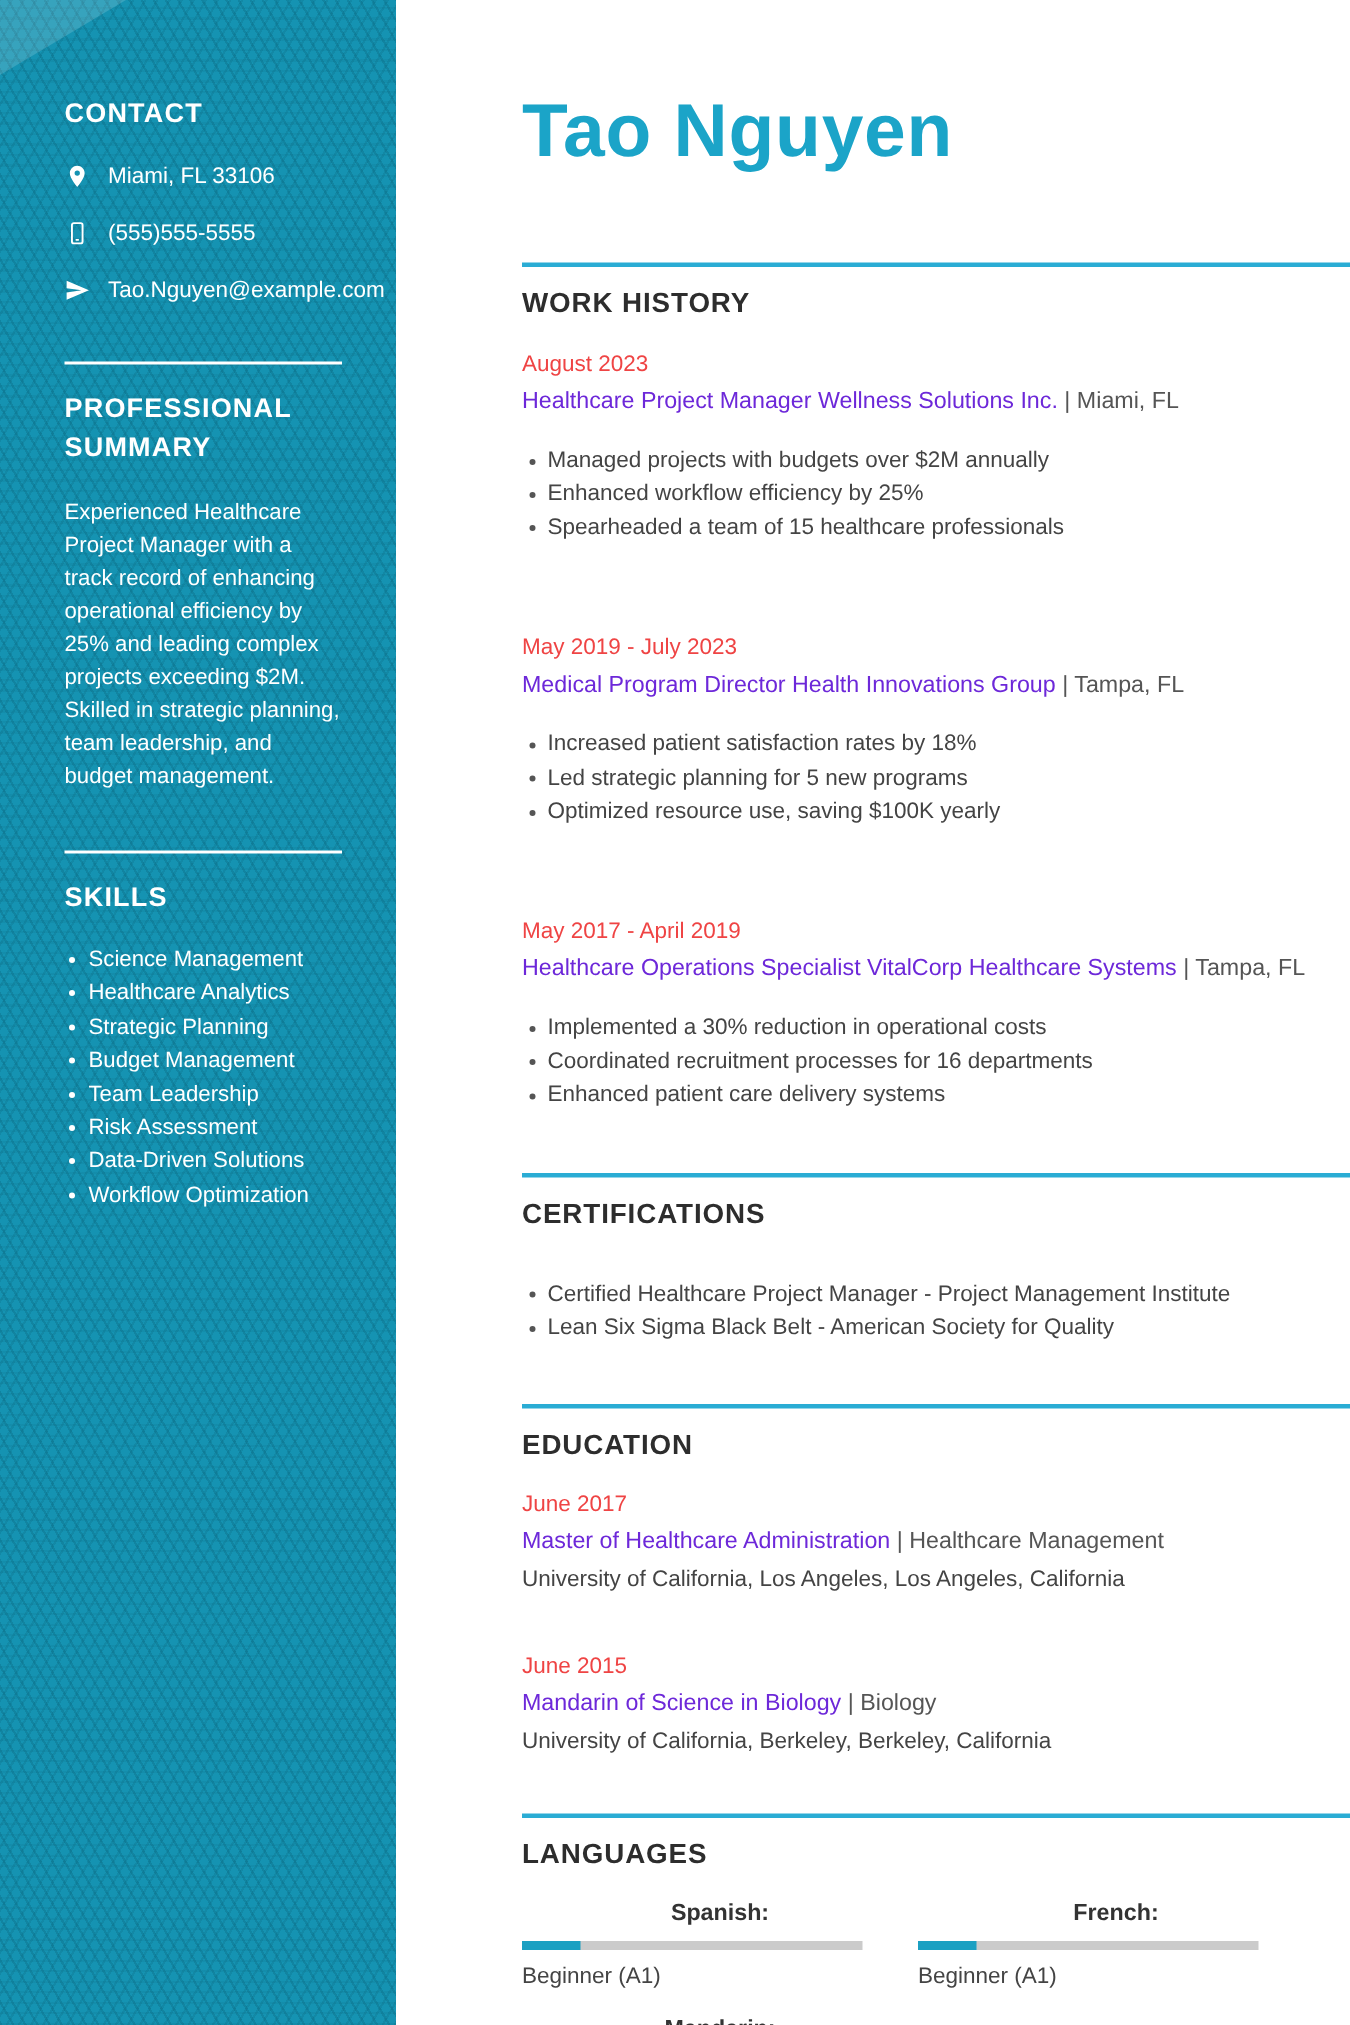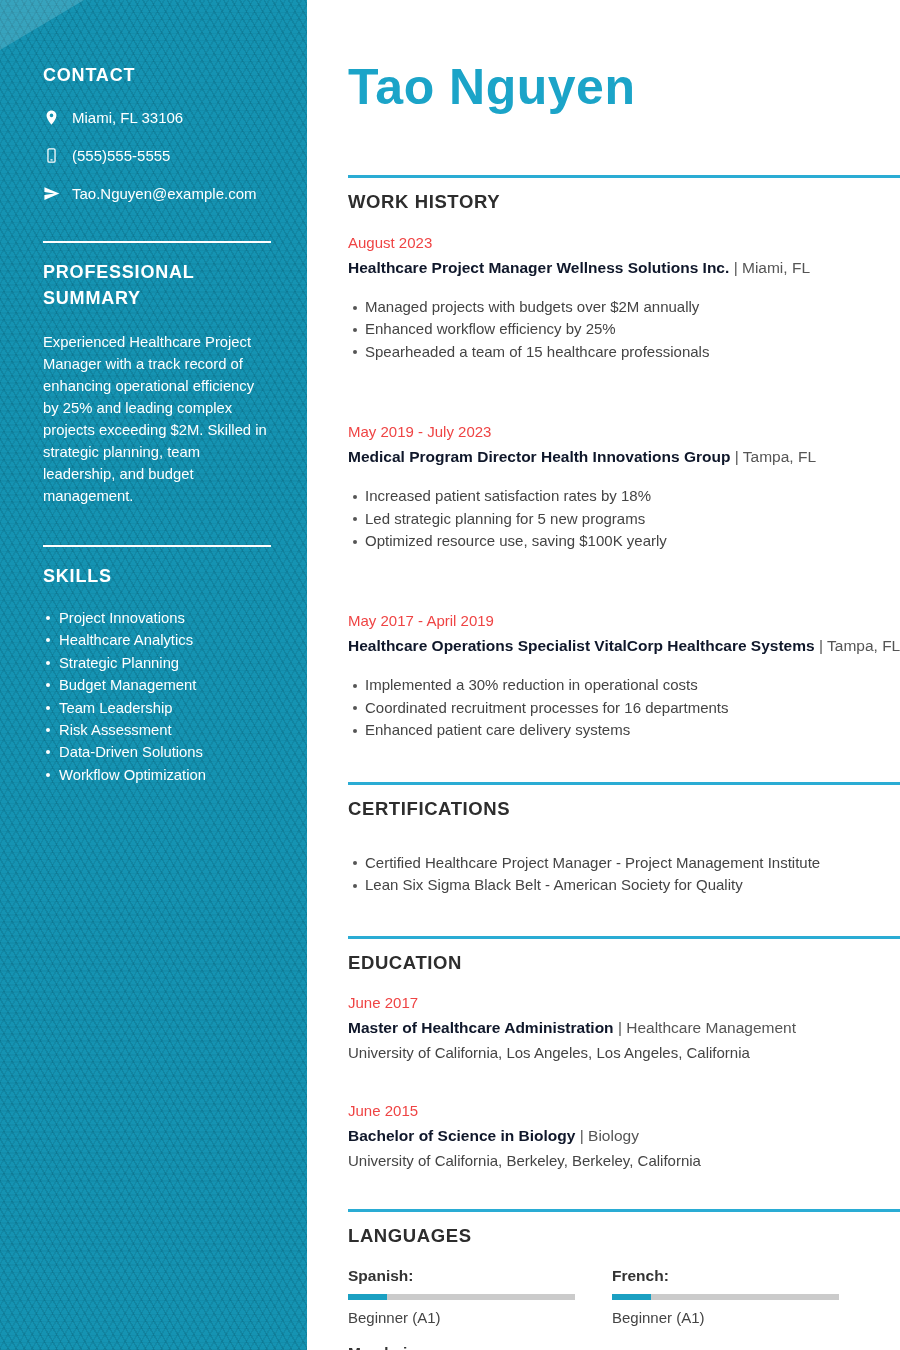--- a/index.html
+++ b/index.html
@@ -6,21 +6,21 @@
   html, body {
     width: 900px; height: 1350px;
     background: #ffffff;
     font-family: "Liberation Sans", sans-serif;
     overflow: hidden;
     position: relative;
   }
   
   .sidebar {
     position: absolute; left: 0; top: 0;
-    width: 307px; height: 1350px;
+    width: 264px; height: 1350px;
     background-color: #1593B2;
     background-image:
       repeating-linear-gradient(60deg,  rgba(8,94,116,0.28) 0 1.5px, transparent 1.5px 7px),
       repeating-linear-gradient(-60deg, rgba(8,94,116,0.20) 0 1.5px, transparent 1.5px 7px),
       repeating-linear-gradient(0deg,   rgba(8,94,116,0.12) 0 1.5px, transparent 1.5px 7px);
     color: #ffffff;
     padding: 62px 36px 0 43px;
   }
   .corner-triangle {
     position: absolute; left: 0; top: 0;
@@ -66,41 +66,41 @@
   .rule-gap    { margin-top: 40px; }
   .section-title {
     margin-top: 13px;
     font-size: 18.5px; font-weight: bold; color: #2d2d2d;
     letter-spacing: 0.6px;
   }
   .job { margin-top: 21px; }
   .job + .job { margin-top: 60px; }
   .entry-date { font-size: 15px; color: #ef4444; }
   .entry-title { font-size: 15.5px; margin-top: 6px; line-height: 22px; color: #555555; }
-  .entry-title .bold { font-weight: bold; color: #0f172a; }
+  .entry-title .bold { font-weight: normal; color: #6d28d9; }
   .bullets { list-style: none; margin-top: 17px; }
   .bullets li {
     position: relative; padding-left: 17px;
     font-size: 15px; line-height: 22.4px; color: #444444;
   }
   .bullets li::before {
     content: ""; position: absolute; left: 5px; top: 9.5px;
     width: 4px; height: 4px; border-radius: 50%; background: #555555;
   }
   .bullets.certs { margin-top: 32px; }
   .edu-entry { margin-top: 20px; }
   .edu-entry + .edu-entry { margin-top: 41px; }
   .edu-school { font-size: 15px; margin-top: 5px; color: #444444; }
   .languages-grid {
     margin-top: 20px;
     display: grid;
     grid-template-columns: 264px 264px;
     row-gap: 18px;
   }
-  .lang-name { font-size: 15.5px; font-weight: bold; color: #333333; }
+  .lang-name { font-size: 15.5px; font-weight: bold; color: #333333; text-align: center; }
   .bar-track { width: 227px; height: 6px; background: #CBCBCB; margin-top: 9px; }
   .bar-fill { height: 6px; background: #1BA0C2; width: 0; }
   .lang-level { font-size: 15px; color: #444444; margin-top: 9px; }
 </style>
 </head>
 <body>
 
 <div class="sidebar">
   <div class="corner-triangle"></div>
 
@@ -136,21 +136,21 @@
 
   <div class="side-sep"></div>
 
   <h2 class="side-title">PROFESSIONAL SUMMARY</h2>
   <p class="summary-text">Experienced Healthcare Project Manager with a track record of enhancing operational efficiency by 25% and leading complex projects exceeding $2M. Skilled in strategic planning, team leadership, and budget management.</p>
 
   <div class="side-sep"></div>
 
   <h2 class="side-title">SKILLS</h2>
   <ul class="skills-list">
-    <li>Project Innovations</li>
+    <li>Science Management</li>
     <li>Healthcare Analytics</li>
     <li>Strategic Planning</li>
     <li>Budget Management</li>
     <li>Team Leadership</li>
     <li>Risk Assessment</li>
     <li>Data-Driven Solutions</li>
     <li>Workflow Optimization</li>
   </ul>
 </div>
 
@@ -206,21 +206,21 @@
     <h3 class="section-title">EDUCATION</h3>
 
     <div class="edu-entry">
       <p class="entry-date">June 2017</p>
       <p class="entry-title"><span class="bold">Master of Healthcare Administration</span> <span>|</span> <span>Healthcare Management</span></p>
       <p class="edu-school">University of California, Los Angeles, Los Angeles, California</p>
     </div>
 
     <div class="edu-entry">
       <p class="entry-date">June 2015</p>
-      <p class="entry-title"><span class="bold">Bachelor of Science in Biology</span> <span>|</span> <span>Biology</span></p>
+      <p class="entry-title"><span class="bold">Mandarin of Science in Biology</span> <span>|</span> <span>Biology</span></p>
       <p class="edu-school">University of California, Berkeley, Berkeley, California</p>
     </div>
   </div>
 
   <div class="section">
     <div class="section-rule rule-gap"></div>
     <h3 class="section-title">LANGUAGES</h3>
 
     <div class="languages-grid">
       <div class="lang">

